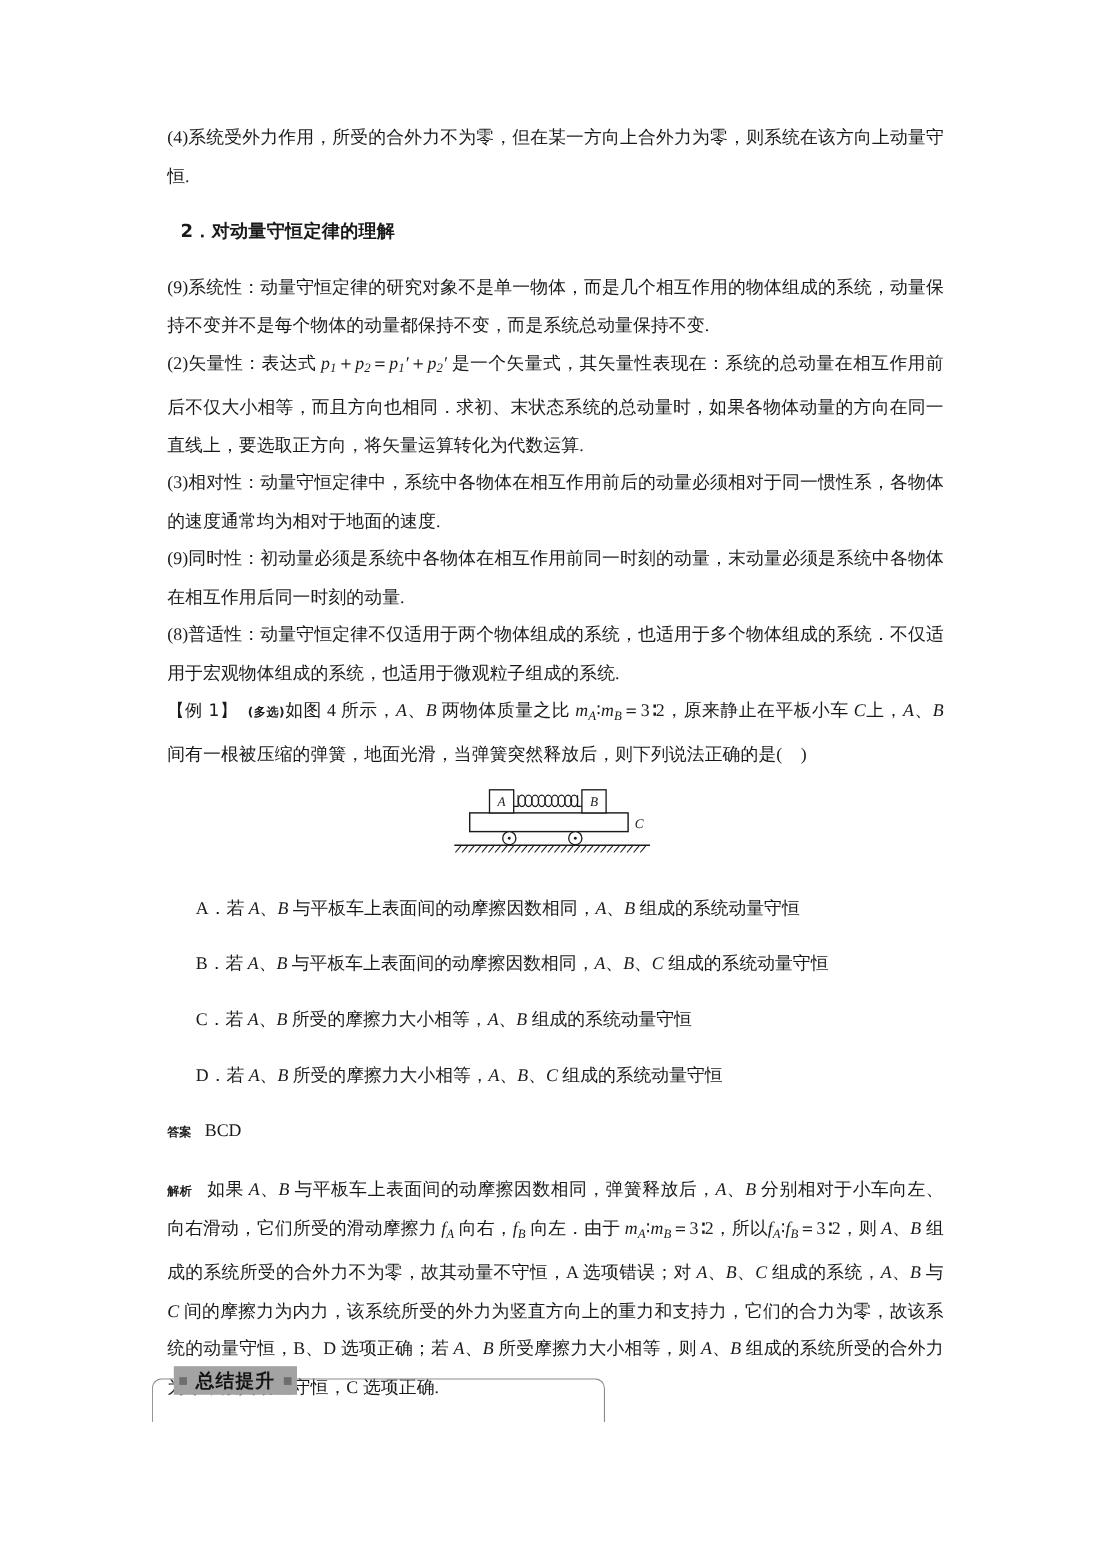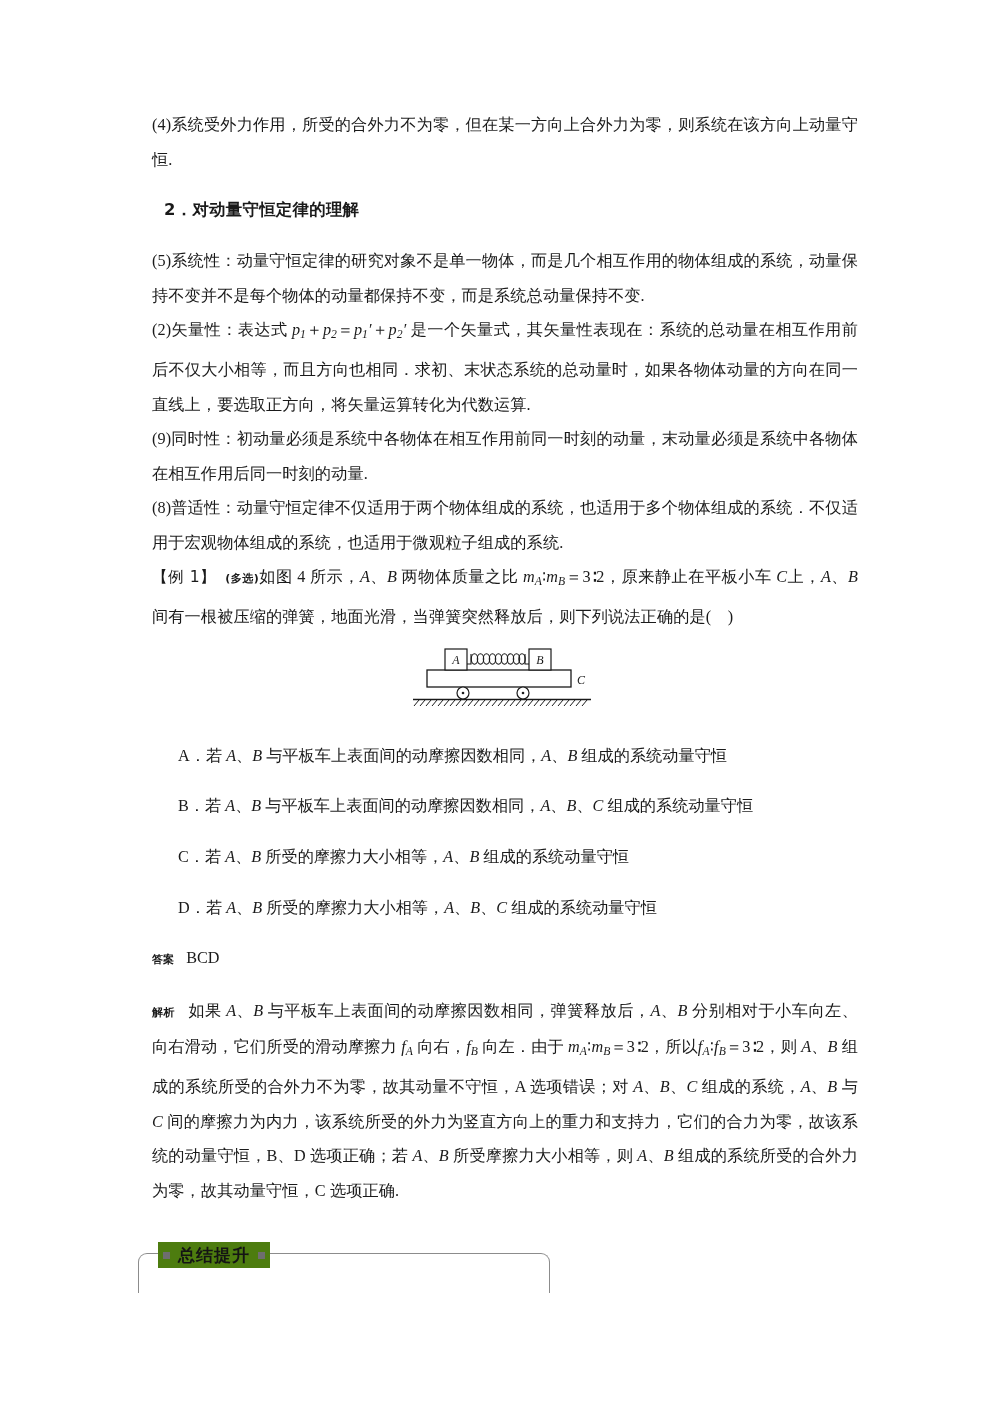--- a/index.html
+++ b/index.html
@@ -89,21 +89,21 @@
     width: 412px; height: 40px;
     border: 1.3px solid #8c8c8c;
     border-bottom: none;
     border-radius: 9px 9px 0 0;
     box-sizing: border-box;
   }
   .summary .titlemask {
     position: absolute;
     left: 20px; top: 2px;
     height: 26px;
-    background: #4d7c0f;
+    background: #a3a3a3;
     padding: 0 5px;
     display: flex;
     align-items: center;
     gap: 8px;
   }
   .summary .sq {
     width: 7px; height: 7px;
     background: #6e6e6e;
     display: inline-block;
   }
@@ -120,24 +120,25 @@
 <body>
 
 <div class="page">
 
   <div class="content">
 
     <p class="para">(4)系统受外力作用，所受的合外力不为零，但在某一方向上合外力为零，则系统在该方向上动量守恒.</p>
 
     <p class="heading">2．对动量守恒定律的理解</p>
 
-    <p class="para">(5)系统性：动量守恒定律的研究对象不是单一物体，而是几个相互作用的物体组成的系统，动量保持不变并不是每个物体的动量都保持不变，而是系统总动量保持不变.</p>
+    <p class="para">(9)系统性：动量守恒定律的研究对象不是单一物体，而是几个相互作用的物体组成的系统，动量保持不变并不是每个物体的动量都保持不变，而是系统总动量保持不变.</p>
 
     <p class="para"><span>(2)矢量性：表达式 </span><span class="itx">p</span><span class="sub">1</span><span>＋</span><span class="itx">p</span><span class="sub">2</span><span>＝</span><span class="itx">p</span><span class="sub">1</span><span class="prime">′</span><span>＋</span><span class="itx">p</span><span class="sub">2</span><span class="prime">′</span> <span>是一个矢量式，其矢量性表现在：系统的总动量在相互作用前后不仅大小相等，而且方向也相同．求初、末状态系统的总动量时，如果各物体动量的方向在同一直线上，要选取正方向，将矢量运算转化为代数运算.</span></p>
 
+    <p class="para">(3)相对性：动量守恒定律中，系统中各物体在相互作用前后的动量必须相对于同一惯性系，各物体的速度通常均为相对于地面的速度.</p>
 
     <p class="para">(9)同时性：初动量必须是系统中各物体在相互作用前同一时刻的动量，末动量必须是系统中各物体在相互作用后同一时刻的动量.</p>
 
     <p class="para">(8)普适性：动量守恒定律不仅适用于两个物体组成的系统，也适用于多个物体组成的系统．不仅适用于宏观物体组成的系统，也适用于微观粒子组成的系统.</p>
 
     <p class="para"><span class="exlabel">【例 1】</span>&nbsp; <span class="bold-cn">(多选)</span><span>如图 4 所示，</span><span class="itx">A</span><span>、</span><span class="itx">B</span><span> 两物体质量之比 </span><span class="itx">m</span><span class="sub">A</span><span>∶</span><span class="itx">m</span><span class="sub">B</span><span>＝</span><span>3∶2</span><span>，原来静止在平板小车 </span><span class="itx">C</span><span>上，</span><span class="itx">A</span><span>、</span><span class="itx">B</span><span> 间有一根被压缩的弹簧，地面光滑，当弹簧突然释放后，则下列说法正确的是(</span>&nbsp;&nbsp;&nbsp;&nbsp;<span>)</span></p>
 
     <div class="figwrap">
       <svg width="200" height="78" viewBox="0 0 200 78">
 

